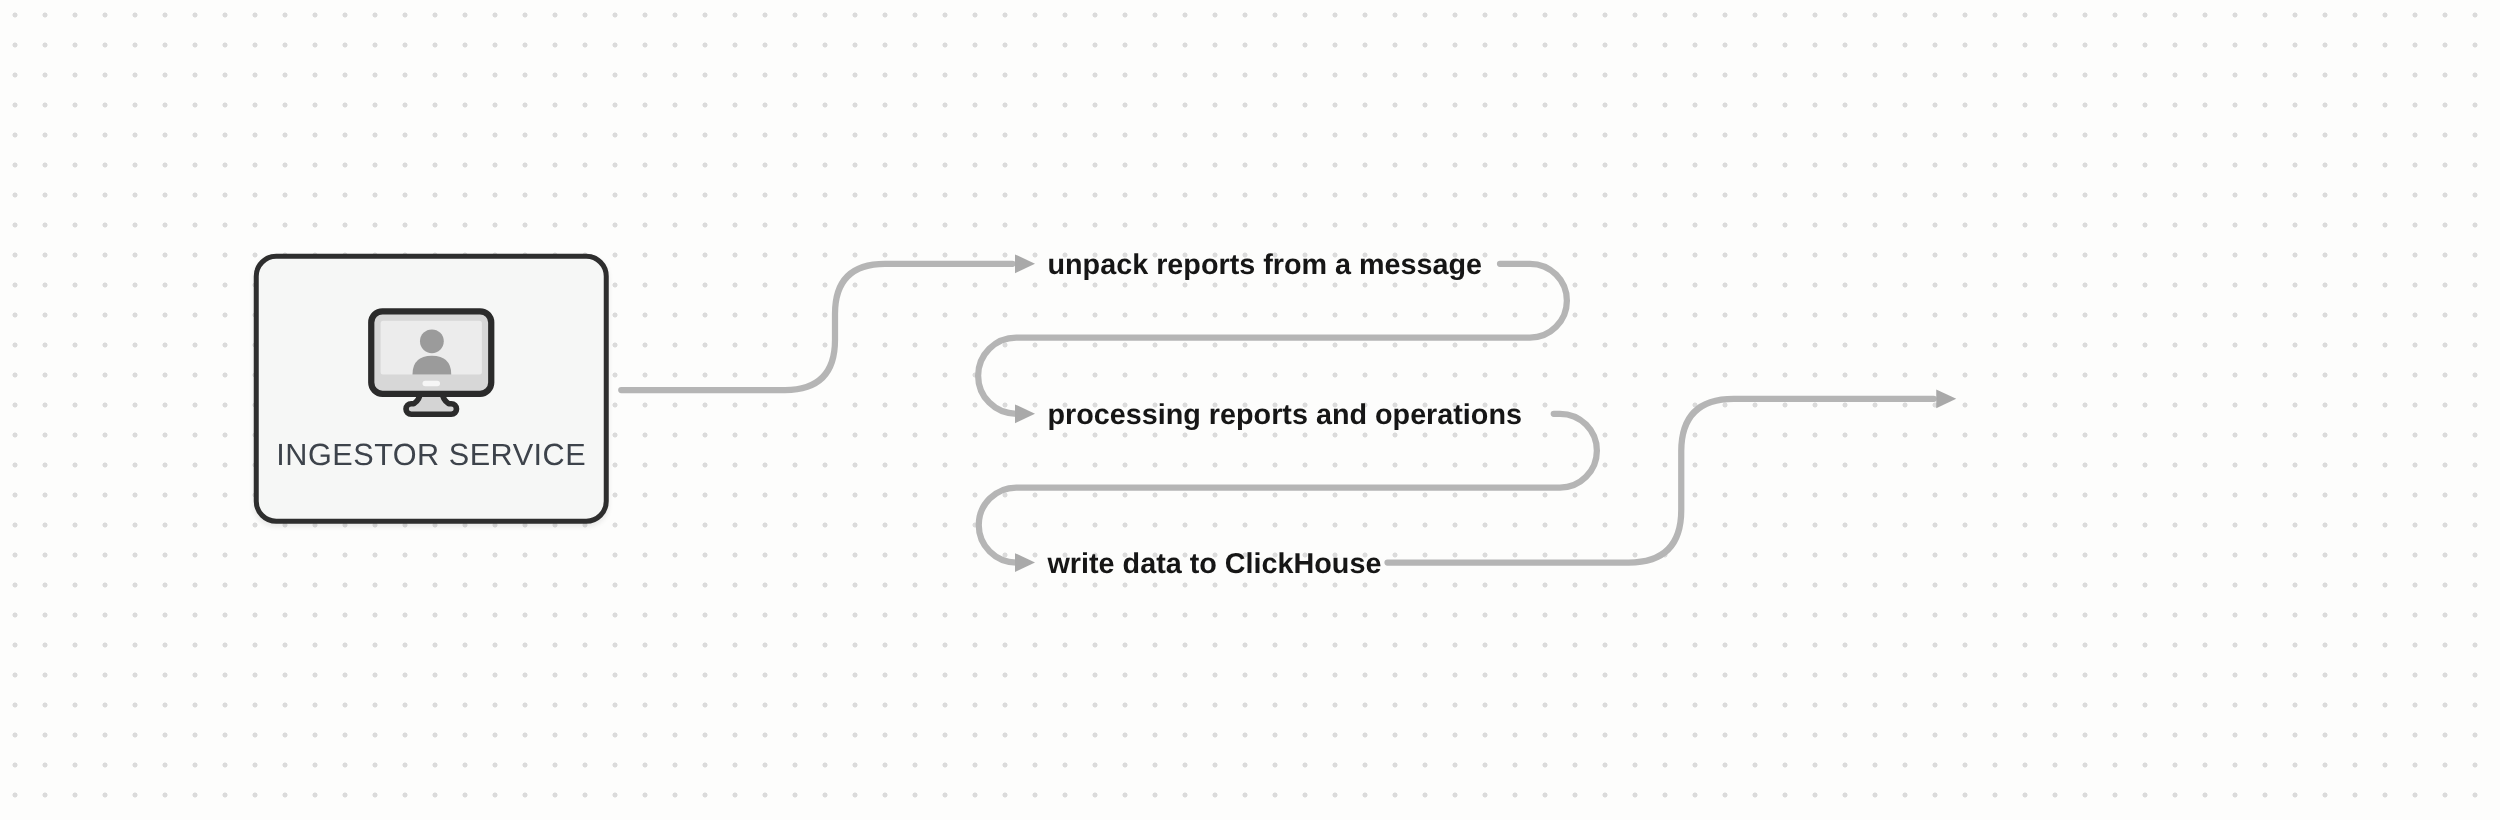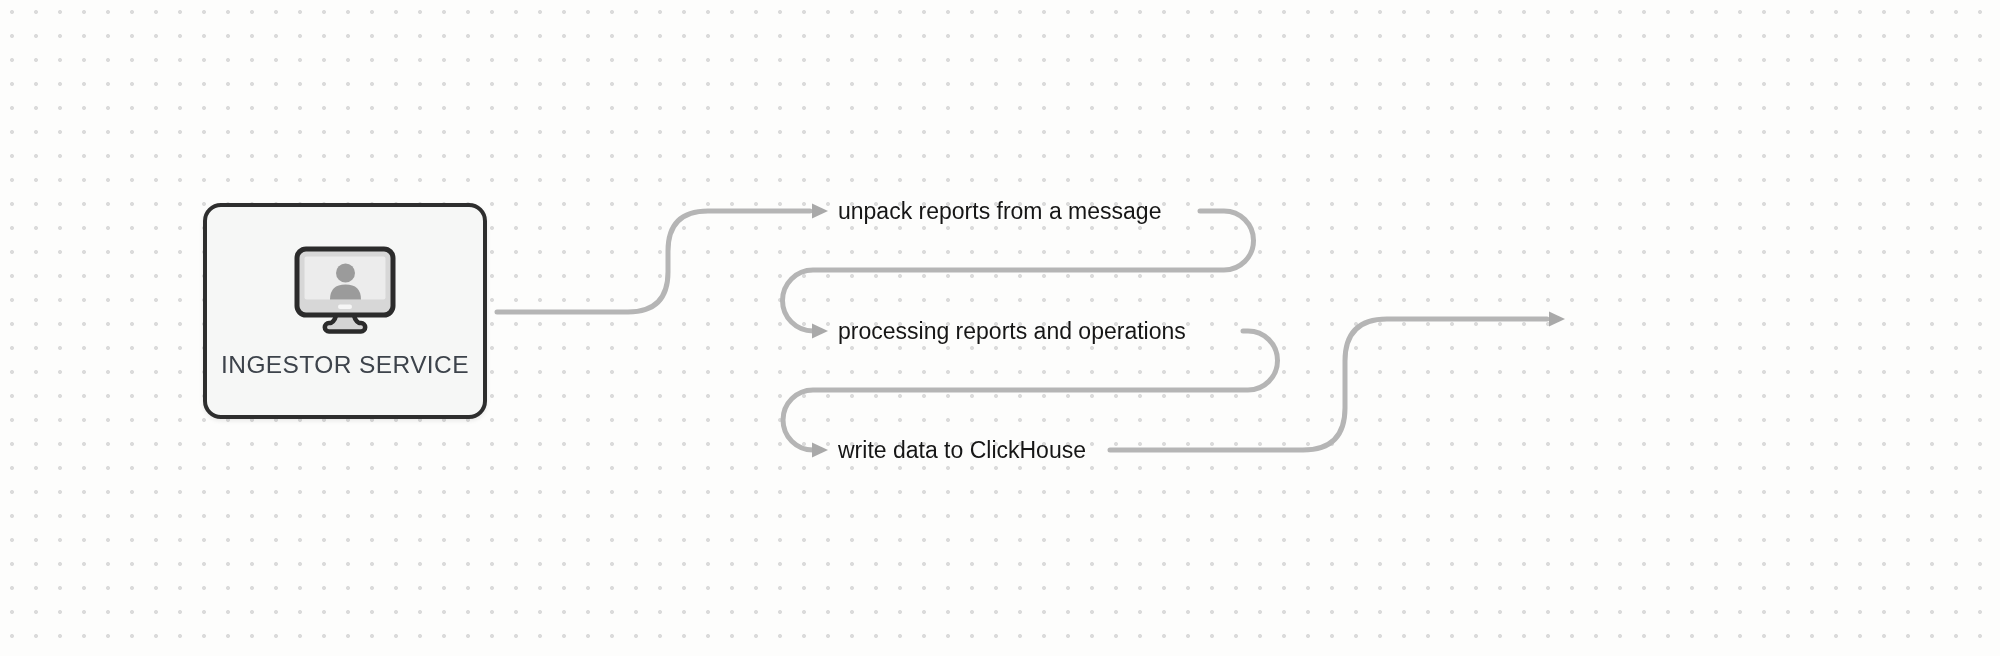--- a/index.html
+++ b/index.html
@@ -51,20 +51,21 @@
     line-height: 1;
   }
   .step-label {
     position: absolute;
     left: 838px;
     height: 28px;
     line-height: 28px;
     font-size: 23px;
     color: #161616;
     white-space: nowrap;
+    font-weight: bold;
   }
   .step-1 { top: 197px; }
   .step-2 { top: 317px; }
   .step-3 { top: 436px; }
   .ch-bars { display: flex; gap: 15px; height: 88px; }
   .ch-bar { width: 25px; height: 88px; background: #ffcc00; }
 </style>
 </head>
 <body>
 

